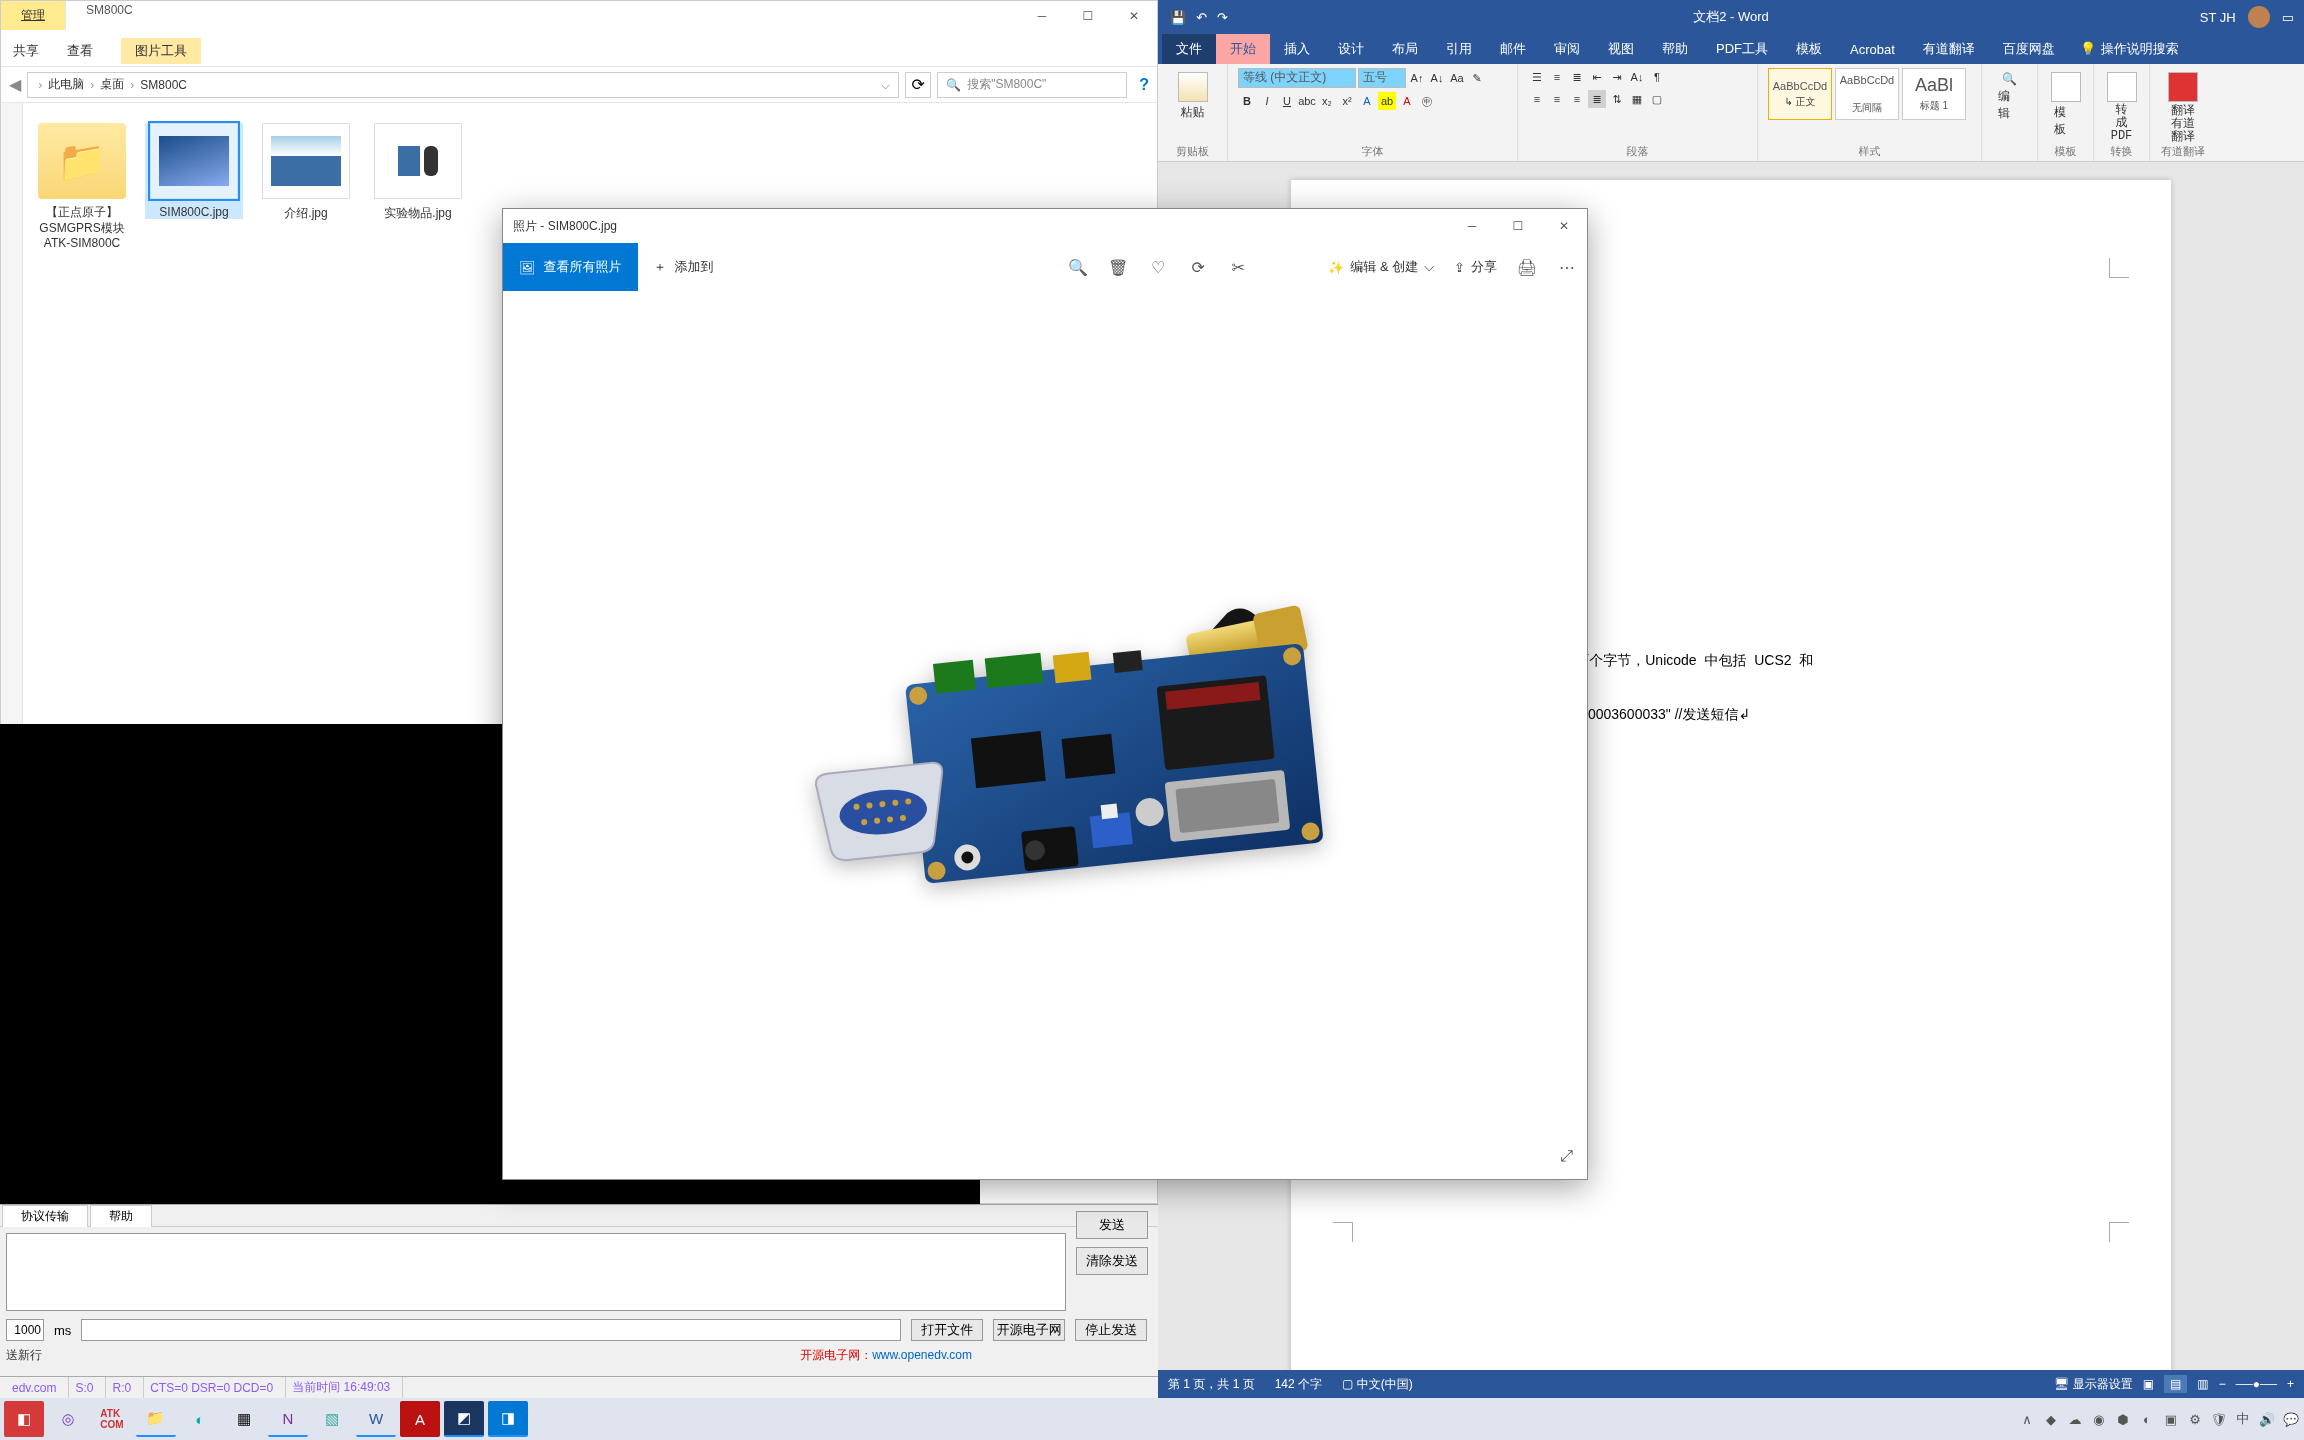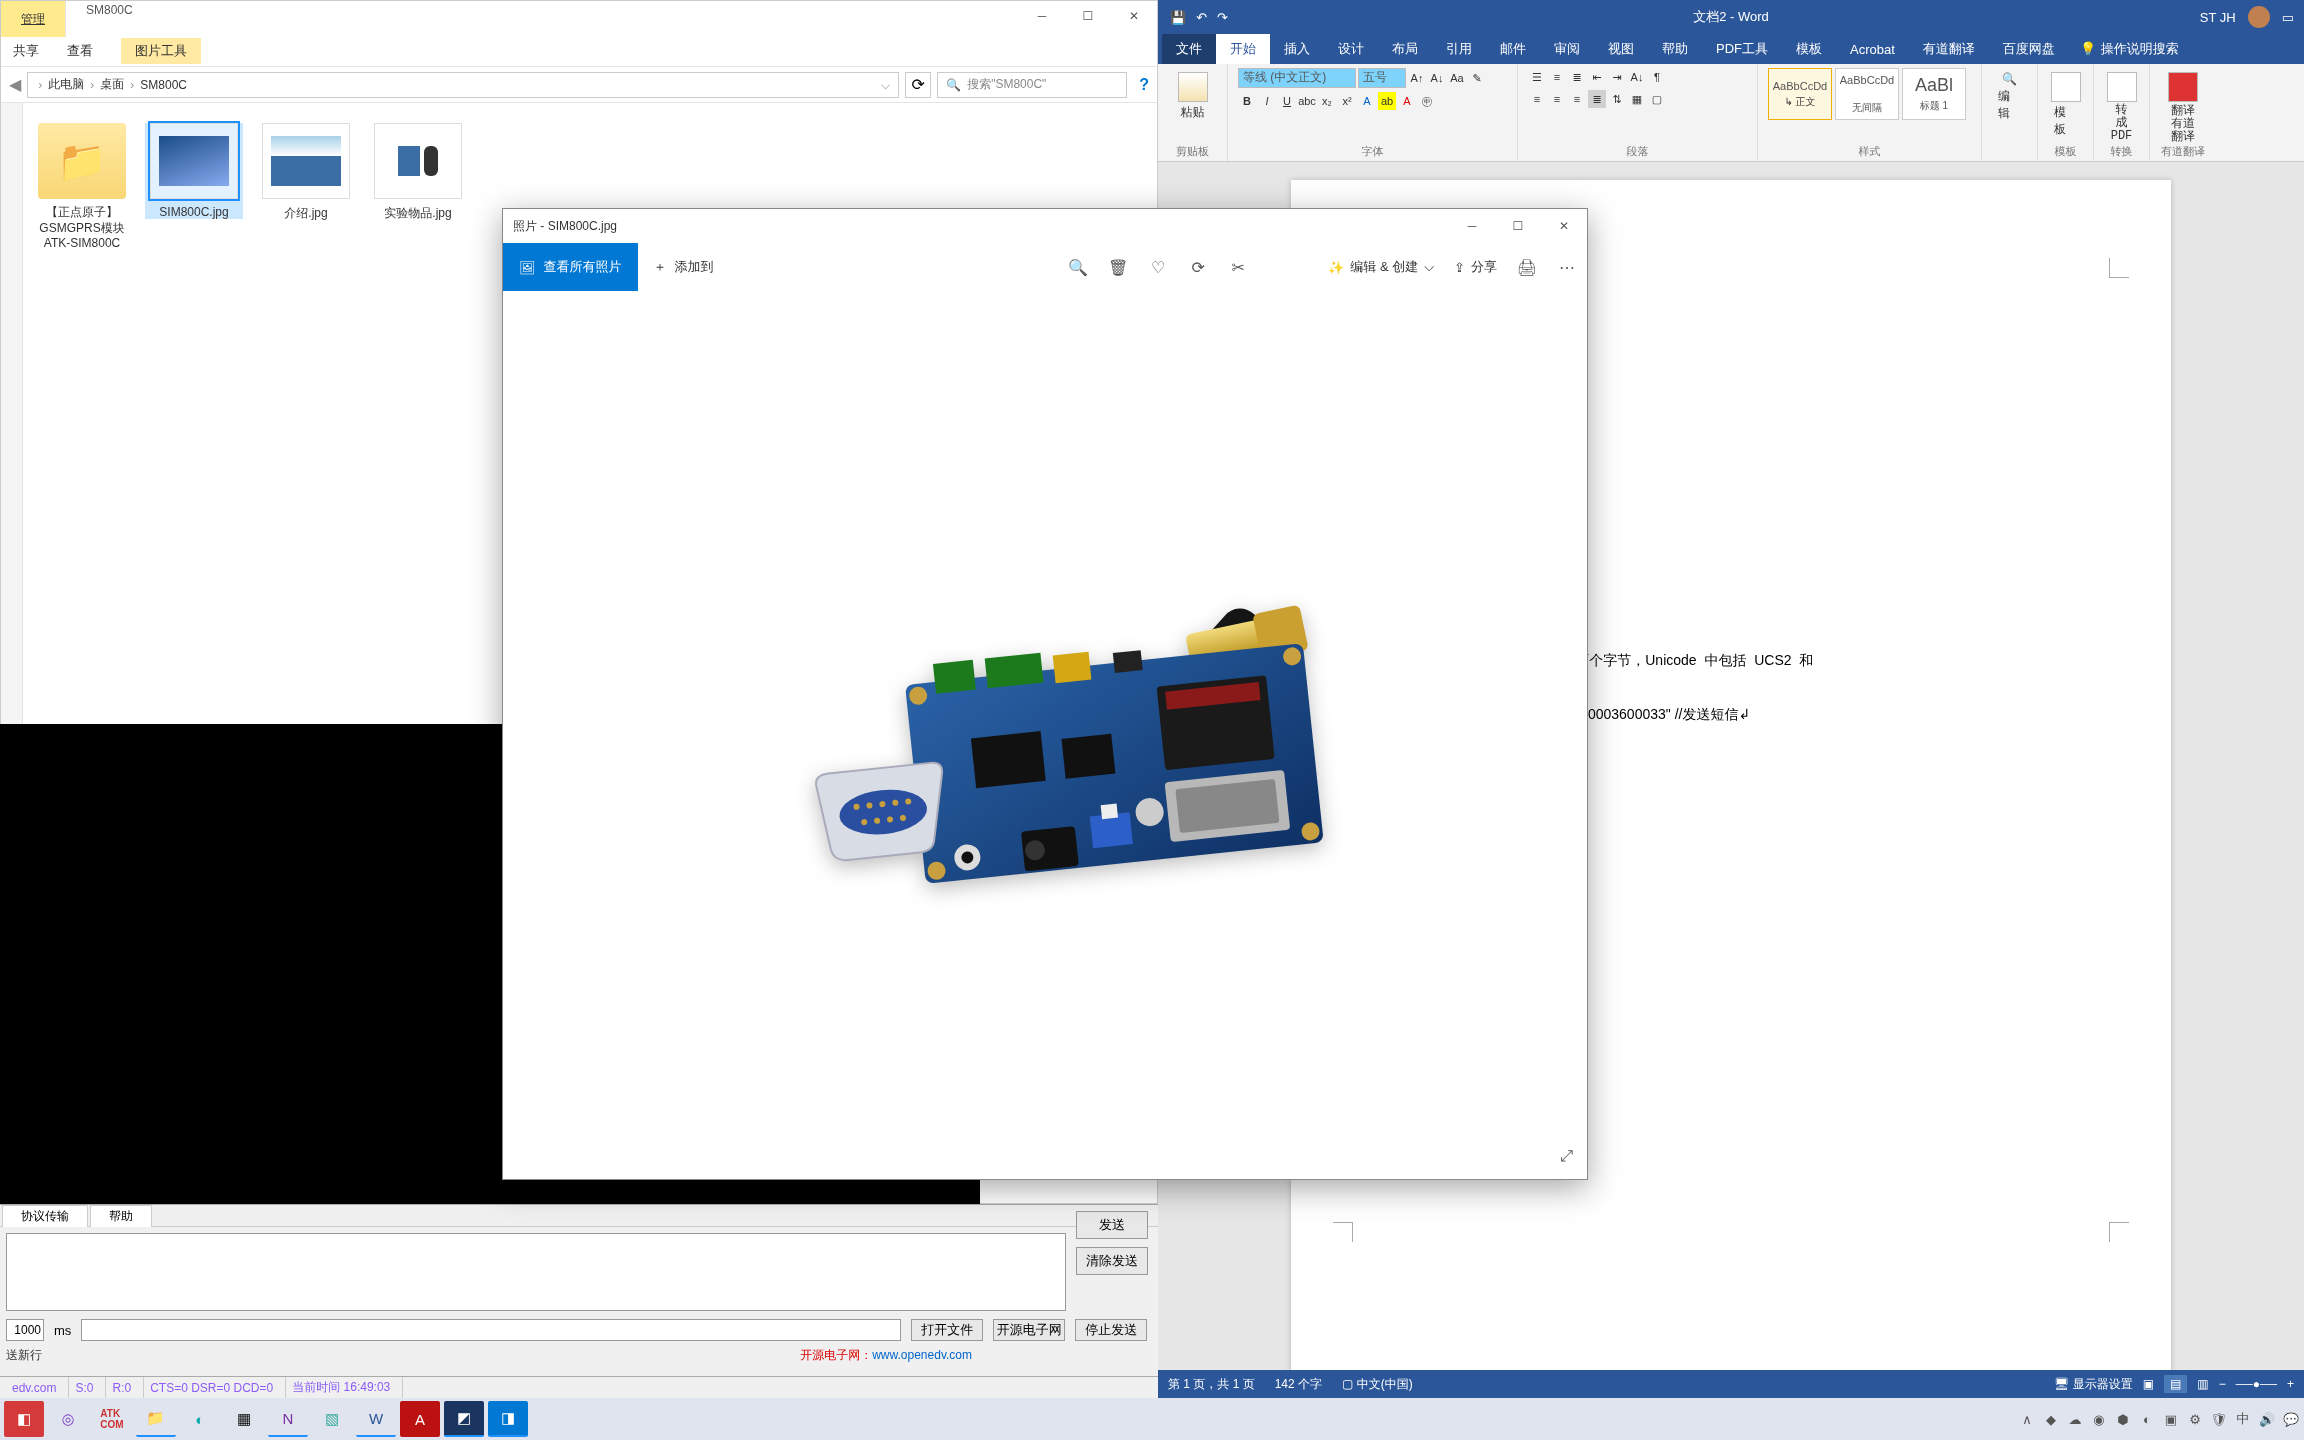--- a/index.html
+++ b/index.html
@@ -1,21 +1,21 @@
 <!DOCTYPE html>
 <html><head>
 <meta charset="utf-8">
 <style>
 * { box-sizing: border-box; margin: 0; padding: 0; font-family: "Microsoft YaHei", "Segoe UI", sans-serif; }
 body { width: 2304px; height: 1440px; background: #f0f0f0; position: relative; overflow: hidden; }
 
 
 .explorer { position: absolute; left: 0; top: 0; width: 1158px; height: 1204px; background: #fff; border: 1px solid #ccc; }
 .explorer-titlebar { height: 34px; display: flex; align-items: flex-start; background: #fff; }
-.explorer-tab { padding: 2px 20px; font-size: 12px; color: #555; border-right: 1px solid #e5e5e5; height: 36px; display: flex; align-items: center; text-decoration: underline; }
+.explorer-tab { padding: 2px 20px; font-size: 12px; color: #555; border-right: 1px solid #e5e5e5; height: 29px; display: flex; align-items: center; text-decoration: underline; }
 .explorer-tab.active { background: #ffeb8e; color: #333; }
 .explorer-tab2 { padding: 2px 20px; font-size: 12px; color: #555; }
 .explorer-win-ctrls { margin-left: auto; display: flex; }
 .win-btn { width: 46px; height: 30px; display: flex; align-items: center; justify-content: center; font-size: 12px; color: #555; }
 .explorer-menu { height: 32px; display: flex; align-items: center; gap: 28px; padding-left: 12px; font-size: 13px; color: #333; border-bottom: 1px solid #e5e5e5; }
 .explorer-breadcrumb { height: 36px; display: flex; align-items: center; padding: 0 8px; gap: 6px; border-bottom: 1px solid #e5e5e5; }
 .breadcrumb-path { flex: 1; border: 1px solid #ccc; height: 26px; display: flex; align-items: center; padding: 0 8px; font-size: 12px; color: #333; }
 .breadcrumb-seg { padding: 0 4px; }
 .breadcrumb-sep { color: #999; padding: 0 2px; }
 .refresh-btn { width: 26px; height: 26px; border: 1px solid #ccc; display: flex; align-items: center; justify-content: center; }
@@ -51,21 +51,21 @@
 
 
 .word { position: absolute; left: 1158px; top: 0; right: 0; height: 1398px; background: #1e4e86; }
 .word-titlebar { height: 34px; background: #2b579a; display: flex; align-items: center; color: #fff; font-size: 13px; }
 .word-qat { display: flex; gap: 10px; padding: 0 12px; }
 .word-title { margin-left: auto; margin-right: auto; position: absolute; left: 50%; transform: translateX(-50%); }
 .word-usr { margin-left: auto; display: flex; gap: 12px; padding-right: 10px; align-items: center; }
 .avatar { width: 22px; height: 22px; background: #c08050; border-radius: 50%; }
 .word-ribbon-tabs { height: 30px; background: #2b579a; display: flex; align-items: center; gap: 0; color: #fff; font-size: 13px; padding-left: 4px; }
 .rtab { padding: 6px 14px; cursor: default; }
-.rtab.active { background: #ffffff; color: #2b579a; }
+.rtab.active { background: #fca5a5; color: #2b579a; }
 .tell-me { padding-left: 12px; }
 .word-ribbon { height: 98px; background: #f3f3f3; border-bottom: 1px solid #ccc; display: flex; }
 .rib-group { border-right: 1px solid #ddd; padding: 4px 10px 16px; font-size: 11px; color: #555; display: flex; flex-direction: column; position: relative; }
 .rib-group-label { position: absolute; bottom: 2px; left: 50%; transform: translateX(-50%); font-size: 11px; color: #777; white-space: nowrap; }
 .rib-big-btn { display: flex; flex-direction: column; align-items: center; gap: 2px; font-size: 12px; color: #333; padding: 4px 6px; }
 .rib-icon-l { width: 30px; height: 30px; background: #fff; border: 1px solid #bbb; }
 .font-row { display: flex; gap: 2px; align-items: center; }
 .font-select { border: 1px solid #bbb; height: 20px; font-size: 12px; padding: 0 4px; background: #7dd3fc; }
 .mini { width: 18px; height: 18px; display: inline-flex; align-items: center; justify-content: center; font-size: 11px; color: #333; }
 .style-box { width: 64px; height: 52px; border: 1px solid #ccc; background: #fff; display: flex; flex-direction: column; align-items: center; justify-content: center; font-size: 11px; color: #555; margin-right: 3px; }

